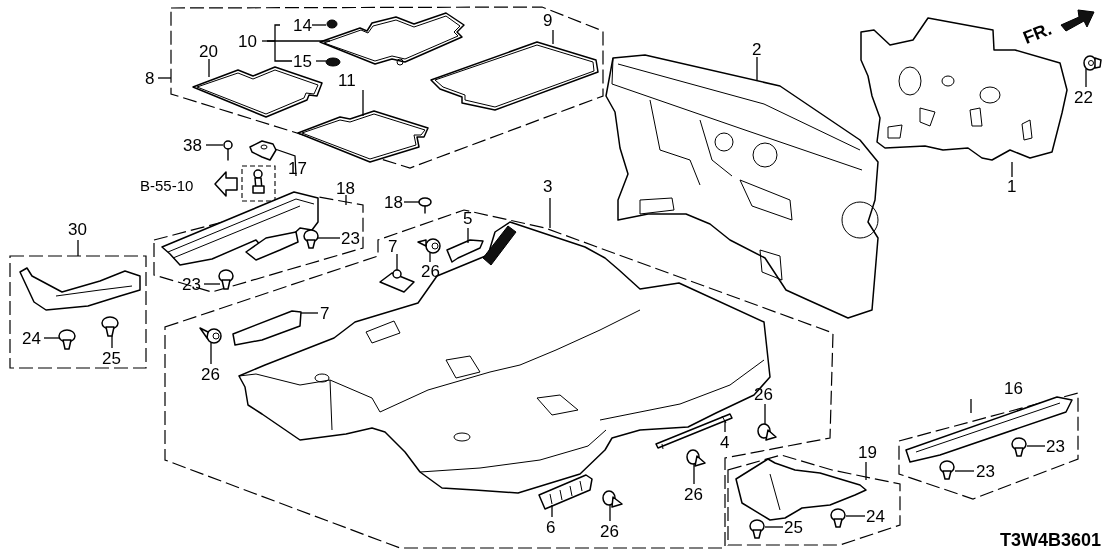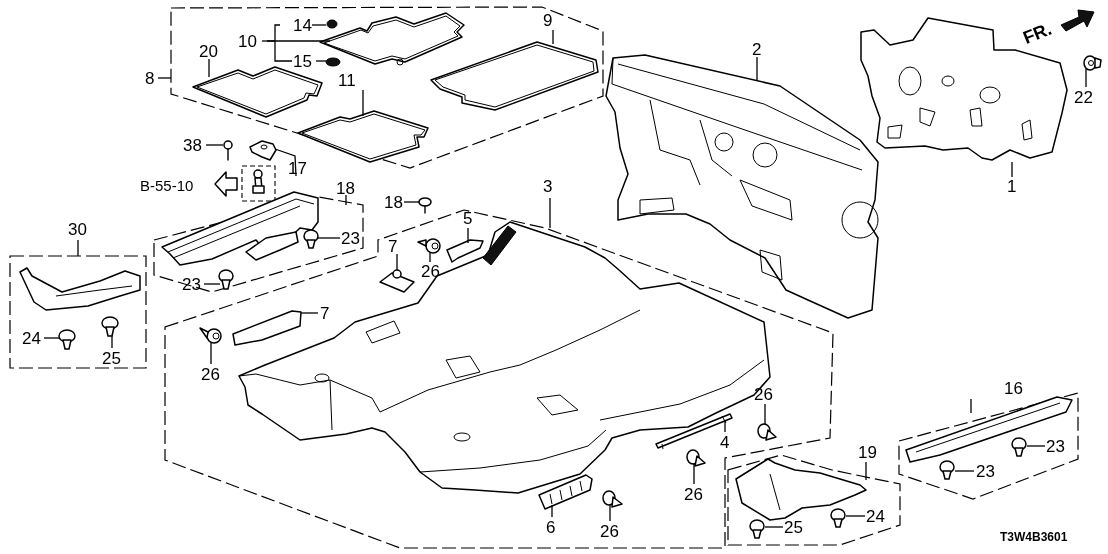--- a/index.html
+++ b/index.html
@@ -7,21 +7,21 @@
   svg{position:absolute;left:0;top:0;}
   .ln{fill:none;stroke:#000;stroke-width:1.4;stroke-linejoin:round;stroke-linecap:round;}
   .thin{fill:none;stroke:#000;stroke-width:1;}
   .dash{fill:none;stroke:#000;stroke-width:1.2;stroke-dasharray:14 5;}
   .dash2{fill:none;stroke:#000;stroke-width:1.1;stroke-dasharray:5 3;}
   .lead{stroke:#000;stroke-width:1.3;fill:none;}
   .part{fill:#fff;stroke:#000;stroke-width:1.5;stroke-linejoin:round;}
   .dark{fill:#111;stroke:#000;}
   .lbl{position:absolute;font-size:17px;color:#000;line-height:1;white-space:nowrap;}
   .ref{position:absolute;font-size:15px;font-weight:normal;color:#000;line-height:1;}
-  .code{position:absolute;font-size:12px;font-weight:bold;color:#000;}
+  .code{position:absolute;font-size:18px;font-weight:bold;color:#000;}
   .fr{position:absolute;font-size:18px;font-weight:bold;transform:rotate(-22deg);transform-origin:left bottom;}
 </style>
 </head>
 <body>
 
 <div id="stage">
 <svg width="1108" height="554" viewBox="0 0 1108 554">
 
   <polygon class="dash" points="171,8 542,7 603,31 603,96 410,168 171,94"></polygon>
   <line class="lead" x1="158" y1="78" x2="171" y2="78"></line>

